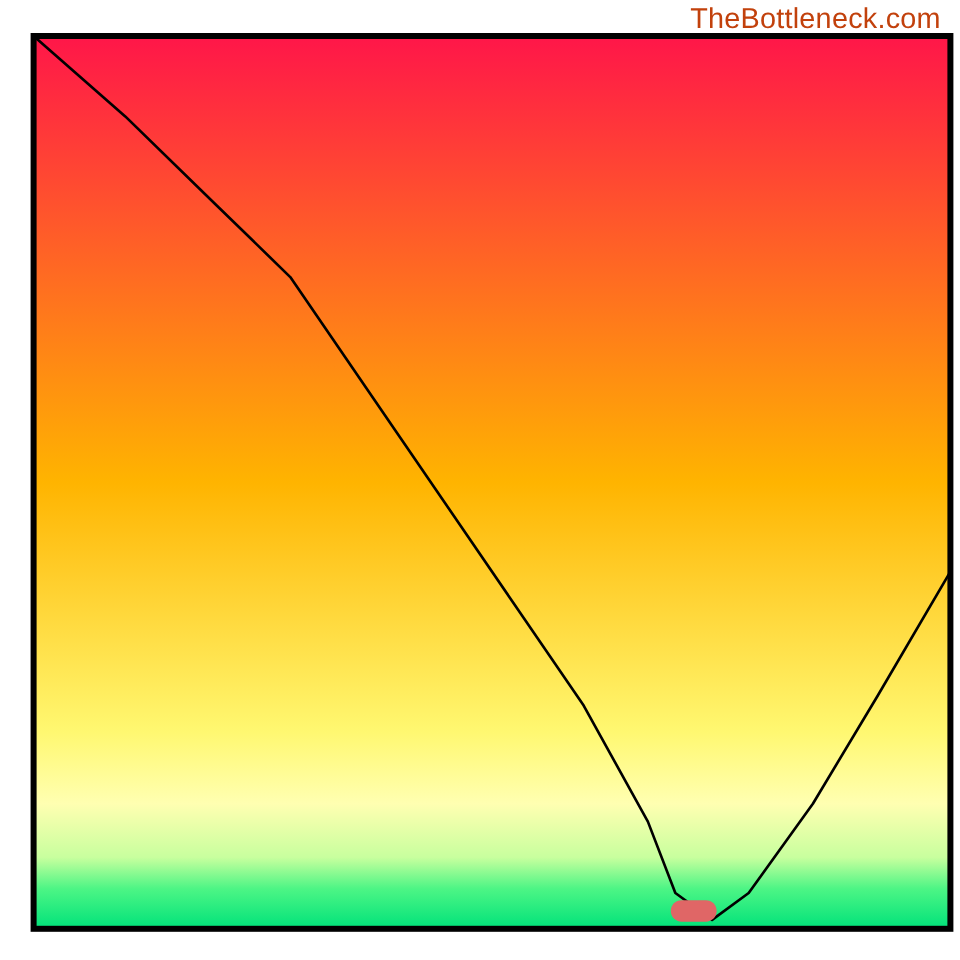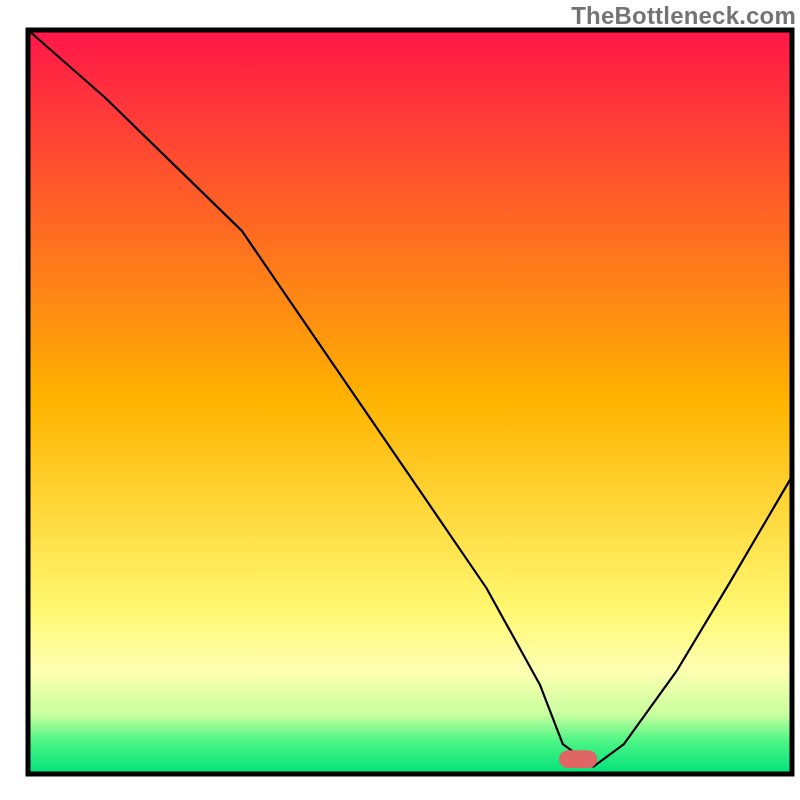--- a/index.html
+++ b/index.html
@@ -11,24 +11,24 @@
     font-family: Arial, Helvetica, sans-serif;
   }
   .container {
     position: relative;
     width: 800px;
     height: 800px;
   }
   .watermark {
     position: absolute;
     top: 2px;
-    right: 4px;
+    right: 16px;
     font-size: 24px;
-    font-weight: 700;
-    color: #737373;
+    font-weight: 400;
+    color: #c2410c;
     letter-spacing: 0.2px;
   }
   svg {
     display: block;
   }
 </style>
 </head>
 <body>
 
 <div class="container">

